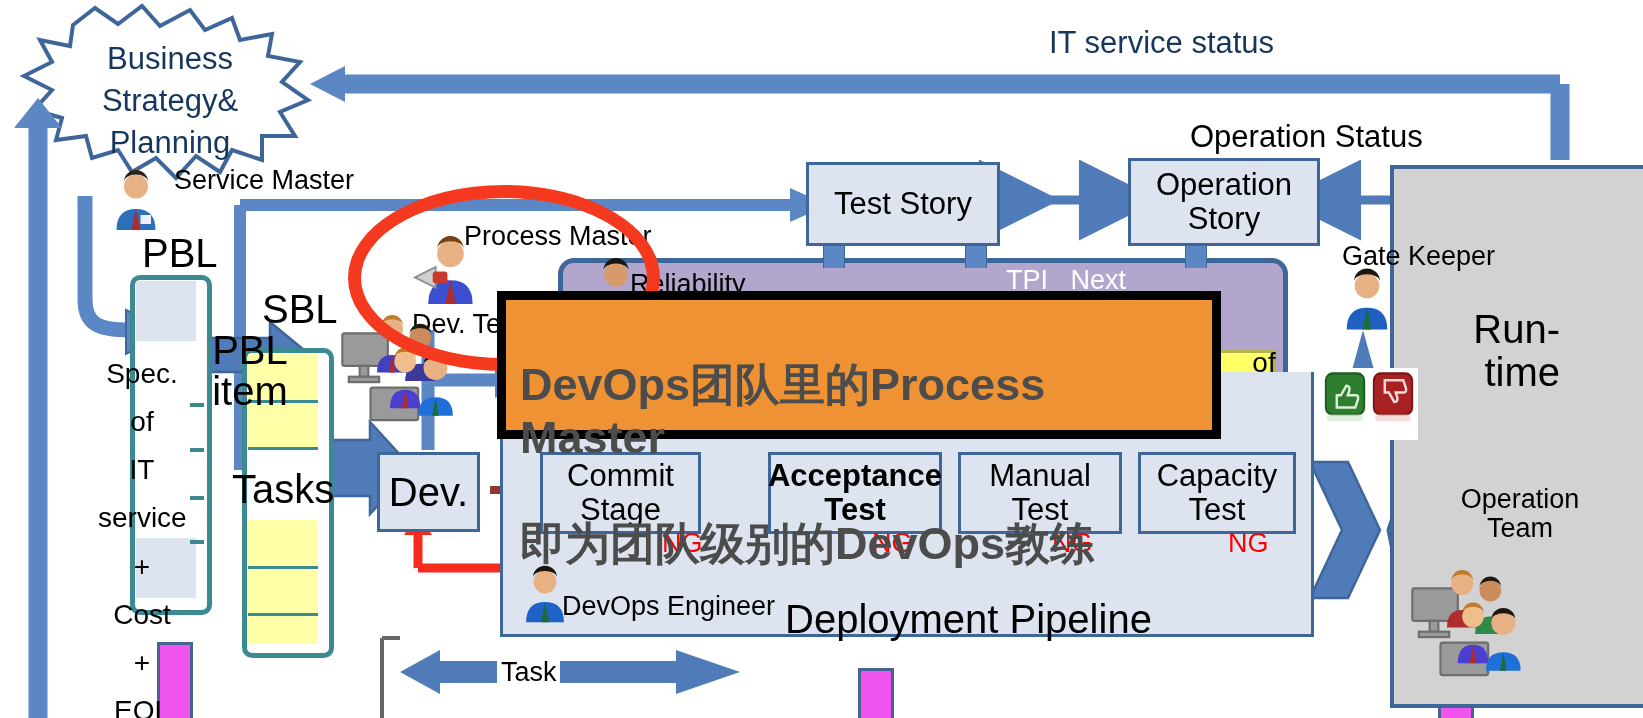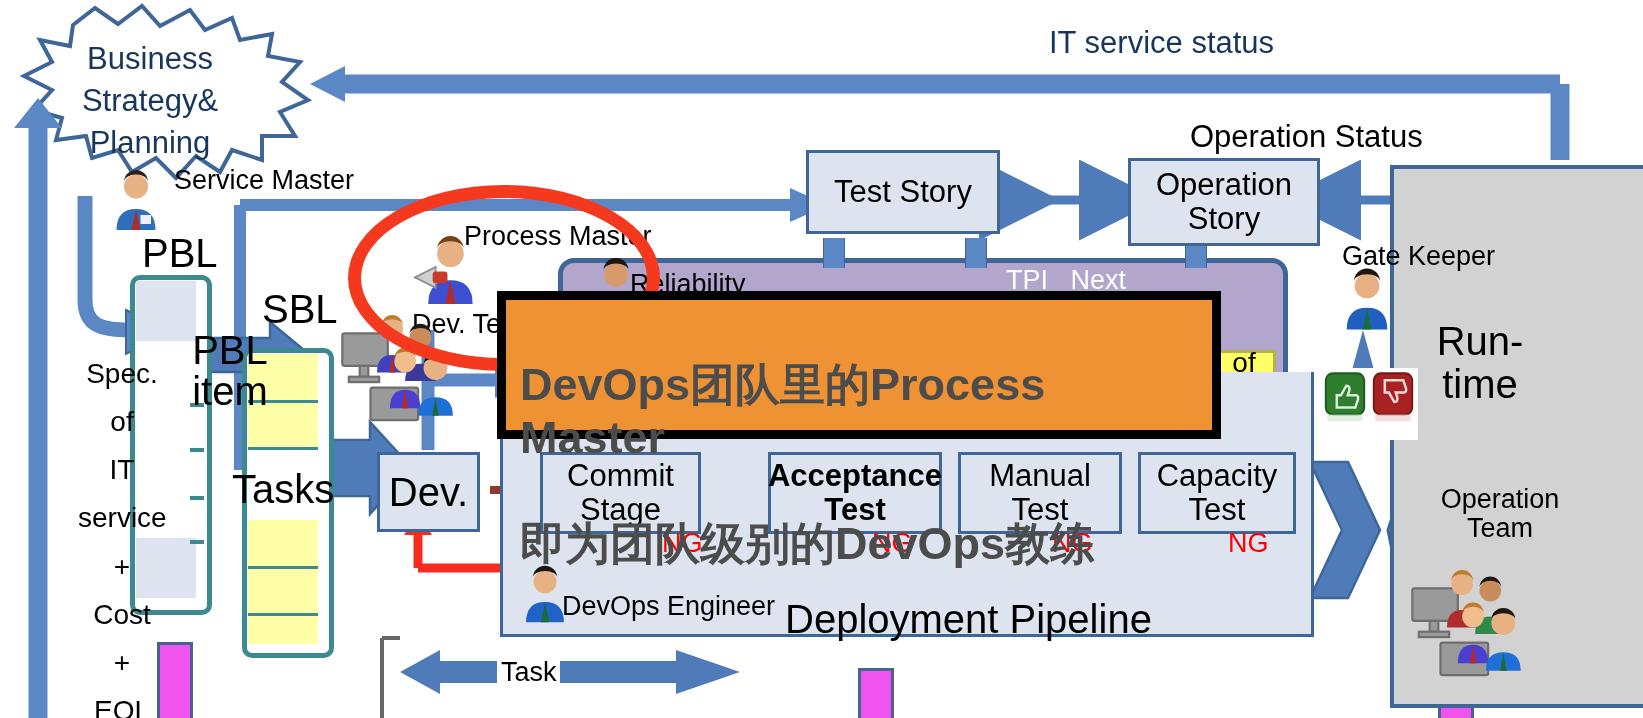--- a/index.html
+++ b/index.html
@@ -1,20 +1,20 @@
 <!DOCTYPE html>
 <html><head>
 <meta charset="utf-8">
 <style>
   html,body{margin:0;padding:0;background:#fff;}
   body{font-family:"Liberation Sans","DejaVu Sans",sans-serif;}
   #stage{position:relative;width:1643px;height:718px;overflow:hidden;background:#fff;}
   .abs{position:absolute;}
   .txt{position:absolute;color:#000;white-space:pre;line-height:1.08;}
-  .ctr{text-align:center;}
+  .ctr{text-align:center;margin-left:20px;}
 
   
   .boxblue{position:absolute;background:#dde4f0;border:3px solid #3f6699;
            display:flex;align-items:center;justify-content:center;text-align:center;
            color:#000;line-height:1.1;}
   .graypanel{position:absolute;background:#d2d2d2;border:4px solid #3f6699;}
   .pipelinebg{position:absolute;background:#dde4f0;border:3px solid #3f6699;border-top:none;}
   .purpleband{position:absolute;background:#b2a6cd;border:5px solid #3f6699;border-radius:16px;}
   .stickynote{position:absolute;background:#ffff66;border:3px solid #b3b34d;}
   .barv{position:absolute;background:#5b87c5;border-left:1px solid #3f6699;border-right:1px solid #3f6699;}
@@ -130,40 +130,40 @@
   <div class="abs" style="left:248px;top:403px;width:70px;height:44px;background:#ffffa8;border-bottom:3px solid #3b8a92;"></div>
   <div class="abs" style="left:248px;top:520px;width:70px;height:46px;background:#ffffa8;border-bottom:3px solid #3b8a92;"></div>
   <div class="abs" style="left:248px;top:569px;width:70px;height:44px;background:#ffffa8;border-bottom:3px solid #3b8a92;"></div>
   <div class="abs" style="left:248px;top:616px;width:70px;height:28px;background:#ffffa8;"></div>
 
   <div class="magenta" style="left:157px;top:642px;width:30px;height:76px;"></div>
   <div class="magenta" style="left:858px;top:668px;width:30px;height:50px;"></div>
   <div class="magenta" style="left:1438px;top:700px;width:30px;height:18px;"></div>
 
   <div class="graypanel" style="left:1390px;top:165px;width:253px;height:535px;"></div>
-  <div class="txt ctr big" style="left:1420px;top:320px;width:120px;white-space:pre-line;">Run-
+  <div class="txt ctr big" style="left:1420px;top:308px;width:120px;white-space:pre-line;text-align:right;">Run-
 time</div>
   <div class="txt ctr med" style="left:1420px;top:485px;width:160px;white-space:pre-line;">Operation
 Team</div>
 
   <div class="purpleband" style="left:558px;top:258px;width:720px;height:120px;"></div>
   <div class="txt med" style="left:630px;top:270px;">Reliability</div>
   <div class="txt med white" style="left:1006px;top:266px;">TPI   Next</div>
 
   <div class="barv" style="left:823px;top:238px;width:20px;height:30px;"></div>
   <div class="barv" style="left:965px;top:238px;width:20px;height:30px;"></div>
   <div class="barv" style="left:1185px;top:238px;width:20px;height:30px;"></div>
 
   <div class="stickynote" style="left:1218px;top:350px;width:52px;height:82px;"></div>
   <div class="txt ctr sm" style="left:1214px;top:336px;width:60px;white-space:pre-line;line-height:1.9;">of
 y</div>
 
   <div class="pipelinebg" style="left:500px;top:372px;width:808px;height:262px;"></div>
 
-  <div class="boxblue h1" style="left:806px;top:150px;width:188px;height:78px;text-align:center;">Test Story</div>
+  <div class="boxblue h1" style="left:806px;top:162px;width:188px;height:78px;text-align:center;">Test Story</div>
   <div class="boxblue h1" style="left:1128px;top:158px;width:186px;height:82px;white-space:pre-line;">Operation
 Story</div>
 
   <div class="boxblue big" style="left:377px;top:452px;width:97px;height:74px;">Dev.</div>
   <div class="boxblue h1" style="left:540px;top:452px;width:155px;height:76px;white-space:pre-line;">Commit
 Stage</div>
   <div class="boxblue h1" style="left:768px;top:452px;width:168px;height:76px;white-space:pre-line;font-weight:bold;">Acceptance
 Test</div>
   <div class="boxblue h1" style="left:958px;top:452px;width:158px;height:76px;white-space:pre-line;">Manual
 Test</div>

